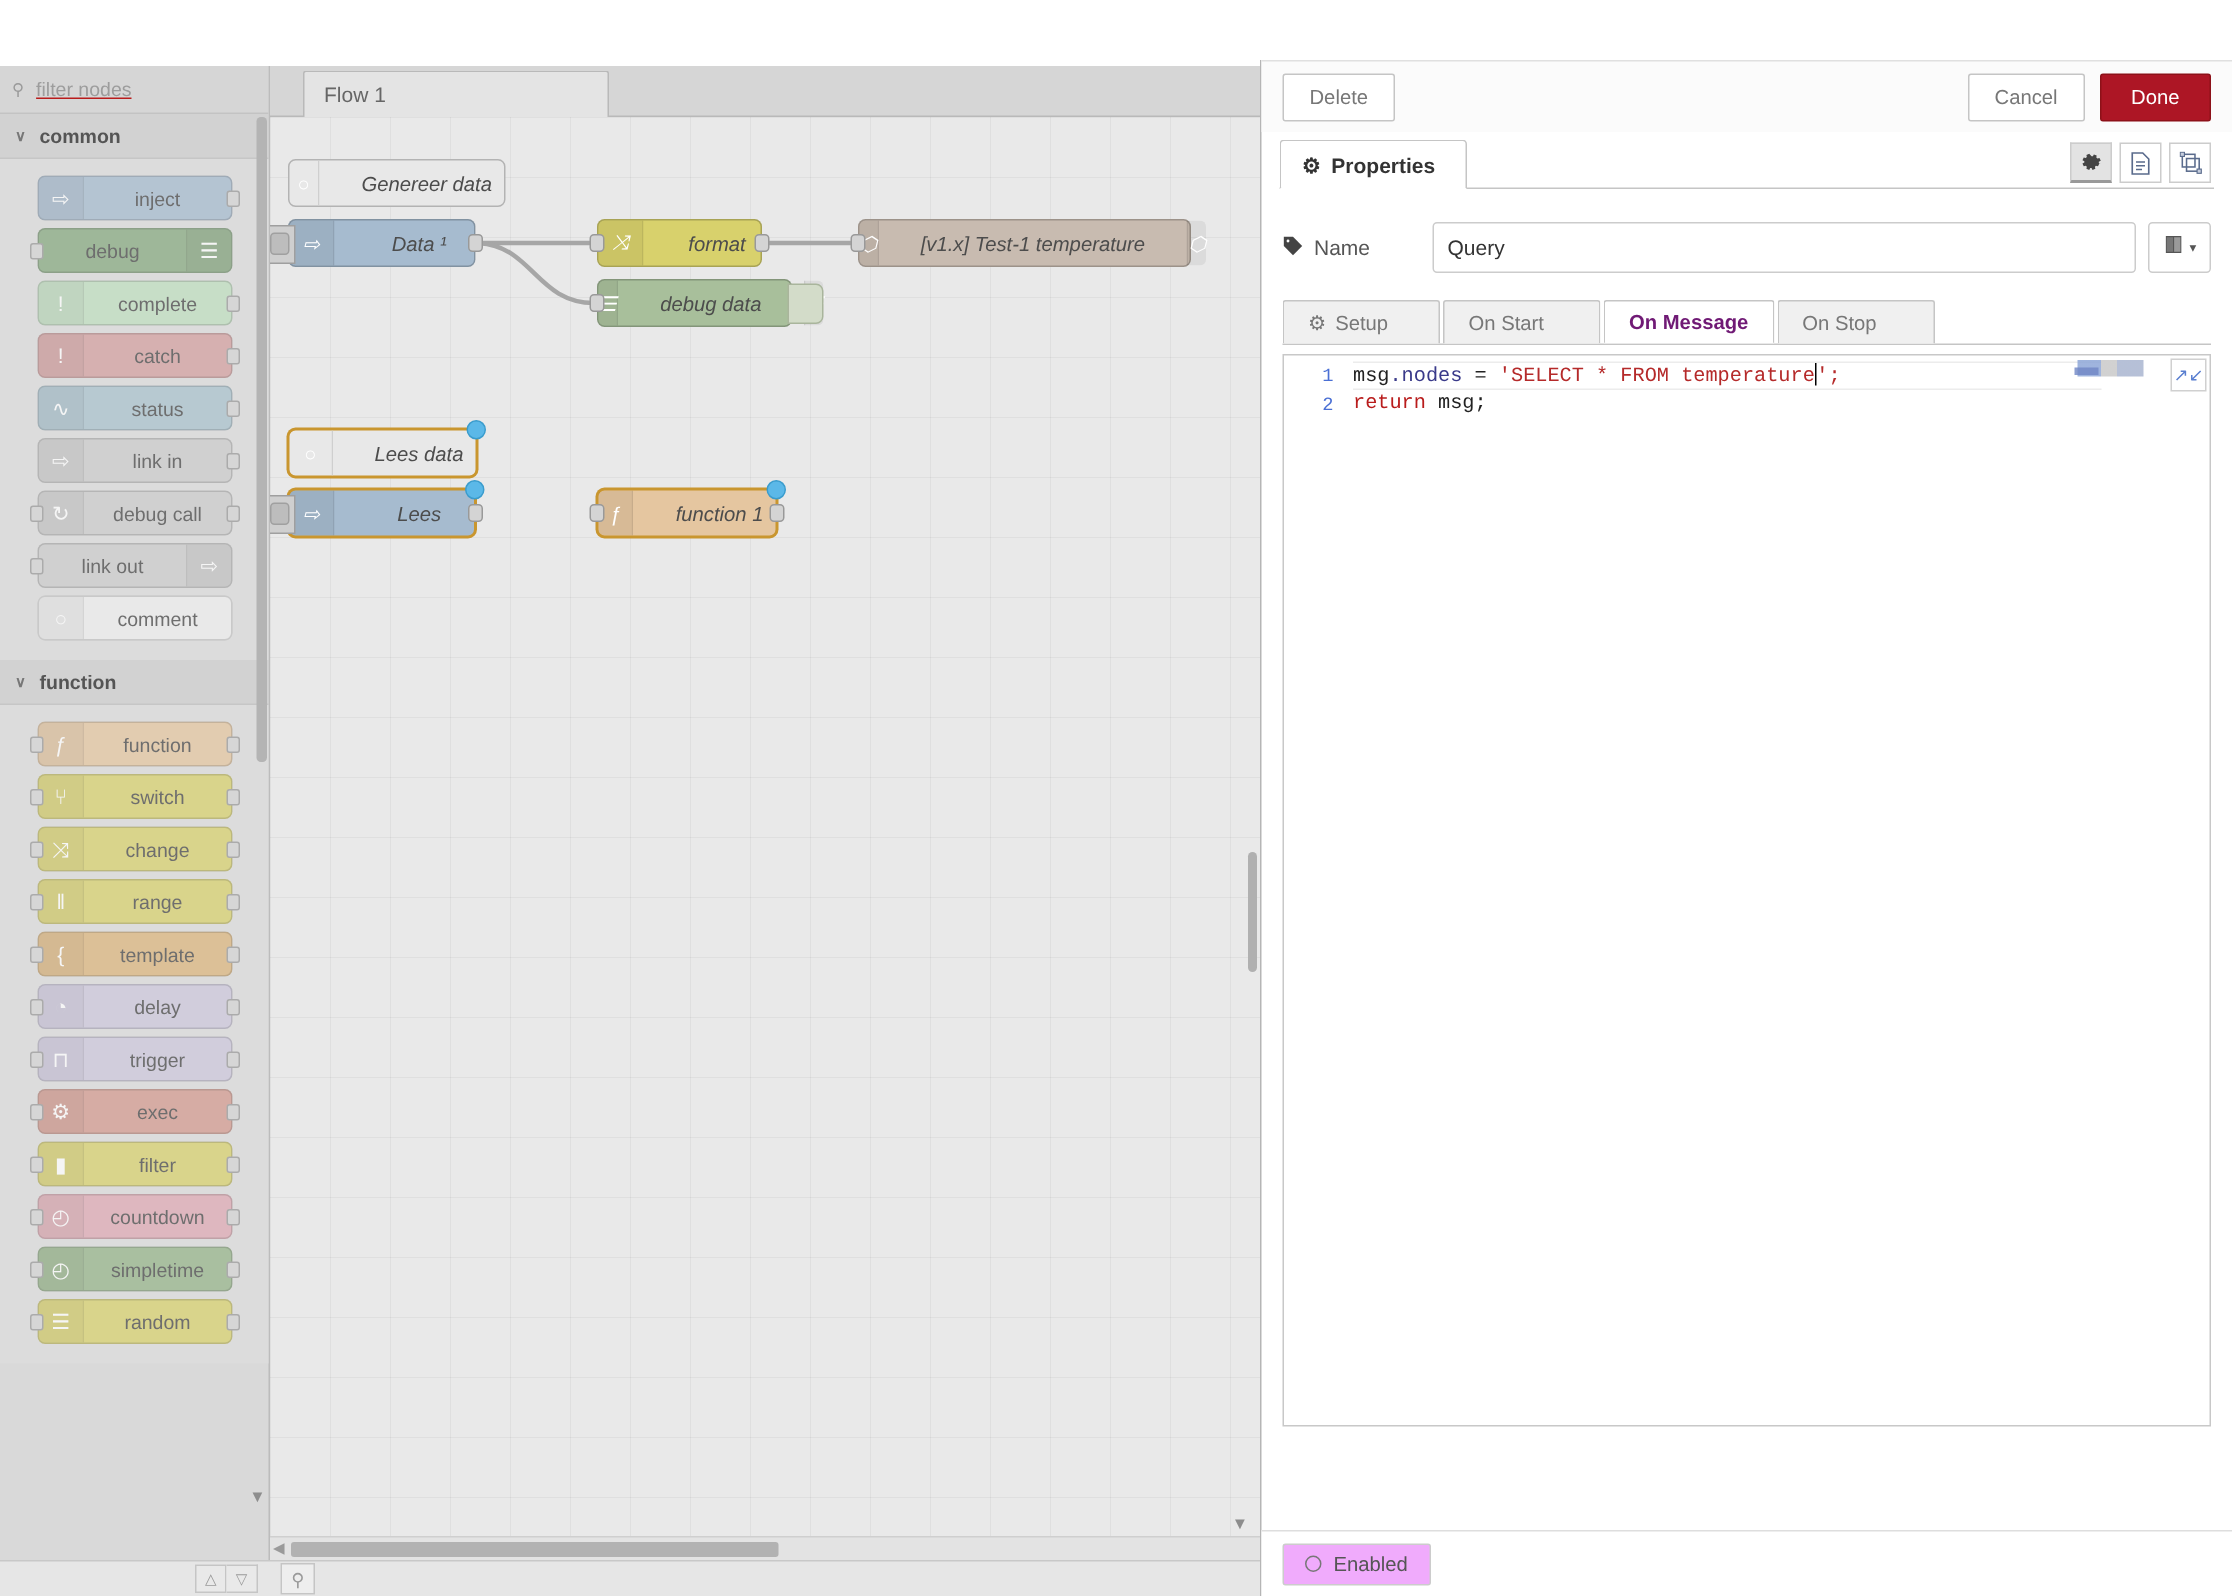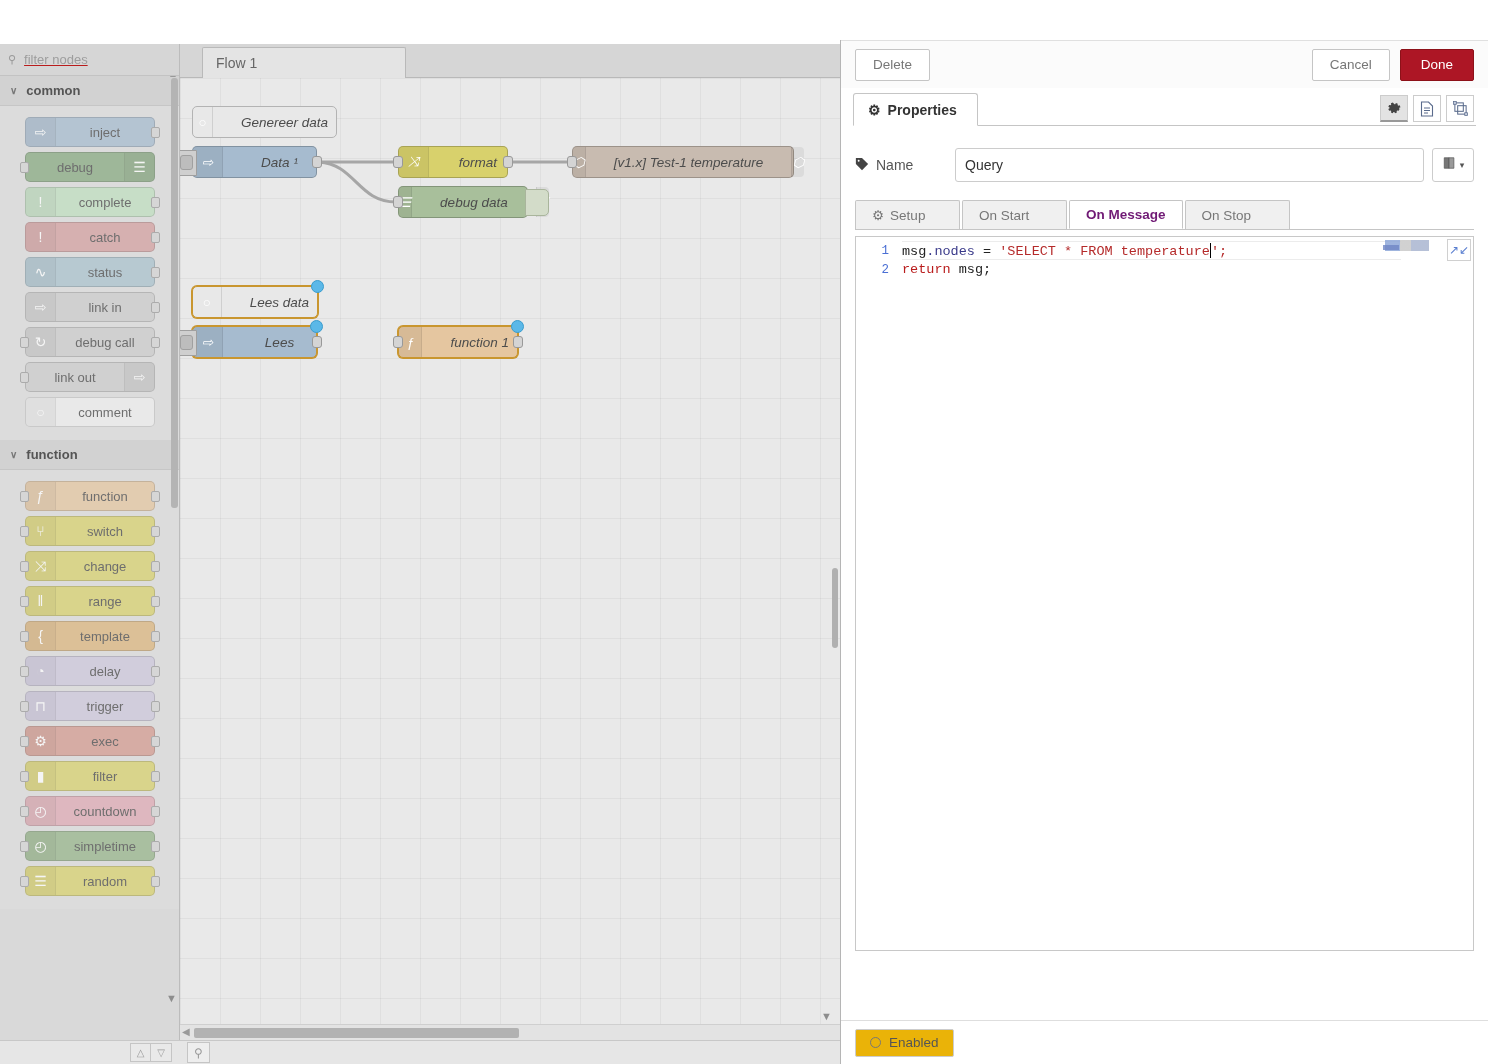--- a/index.html
+++ b/index.html
@@ -329,21 +329,21 @@
     border: 1px solid #d0d0d0; background: #fff;
     display: flex; align-items: center; justify-content: center;
     color: #5a7fd0; font-size: 12px;
   }
   .ep-footer {
     position: absolute; left: 0; bottom: 0; width: 648px; height: 44px;
     border-top: 1px solid #dedede; display: flex; align-items: center;
     padding-left: 14px; background: #fff;
   }
   .enabled-btn {
-    height: 28px; padding: 0 14px; border: 1px solid #ccc; background: #eab308;
+    height: 28px; padding: 0 14px; border: 1px solid #ccc; background: #f0abfc;
     display: flex; align-items: center; gap: 8px;
     font-size: 13.5px; color: #555; border-radius: 2px;
   }
   .circ {
     width: 11px; height: 11px; border: 1.5px solid #777; border-radius: 50%;
   }
 </style>
 </head>
 <body>
 

